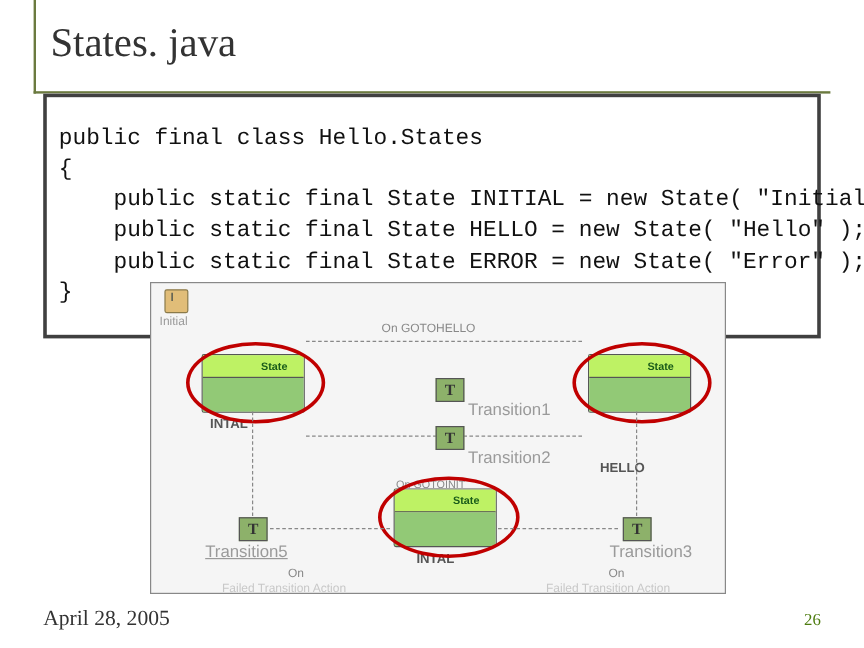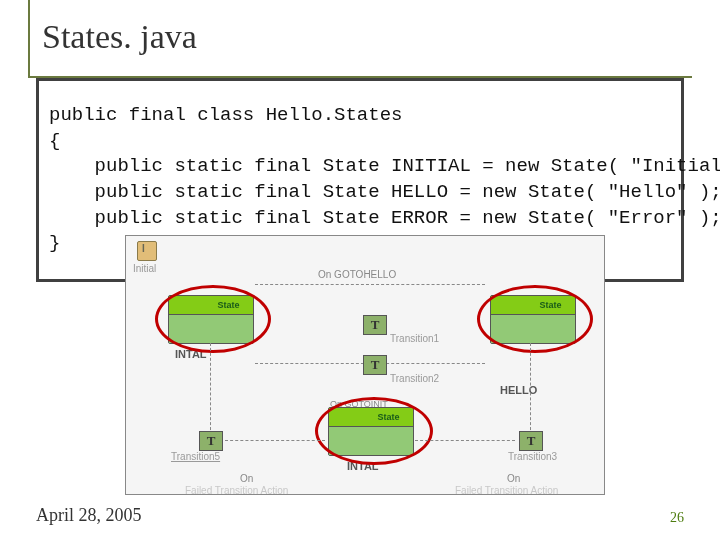--- a/index.html
+++ b/index.html
@@ -75,21 +75,21 @@
     border-radius: 2px;
   }
   .state-box {
     position: absolute;
     width: 84px;
     border: 1px solid #555;
     border-radius: 2px;
   }
   .state-top {
     height: 18px;
-    background: #84cc16;
+    background: #bef264;
     border-bottom: 1px solid #555;
     font-family: Arial, sans-serif;
     font-size: 9px;
     font-weight: bold;
     color: #1a5c1a;
     text-align: center;
     line-height: 18px;
     padding-left: 35px;
   }
   .state-body {
@@ -111,21 +111,21 @@
     font-family: 'Times New Roman', serif;
     font-weight: bold;
     font-size: 13px;
     text-align: center;
     line-height: 18px;
     color: #333;
   }
   .t-lbl {
     position: absolute;
     font-family: Arial, sans-serif;
-    font-size: 10px;
+    font-size: 14px;
     color: #9a9a9a;
   }
   .red-ellipse {
     position: absolute;
     border: 3px solid #c00000;
     border-radius: 50%;
     pointer-events: none;
   }
   .footer-date {
     position: absolute;

